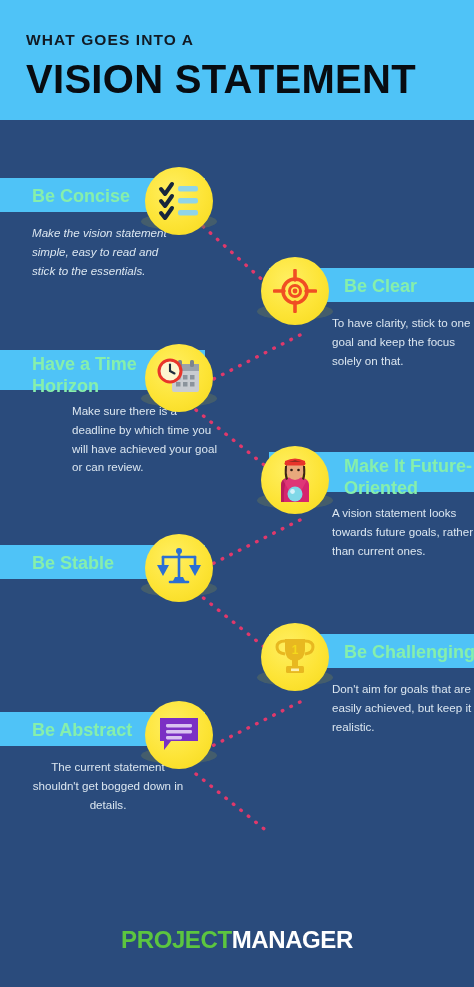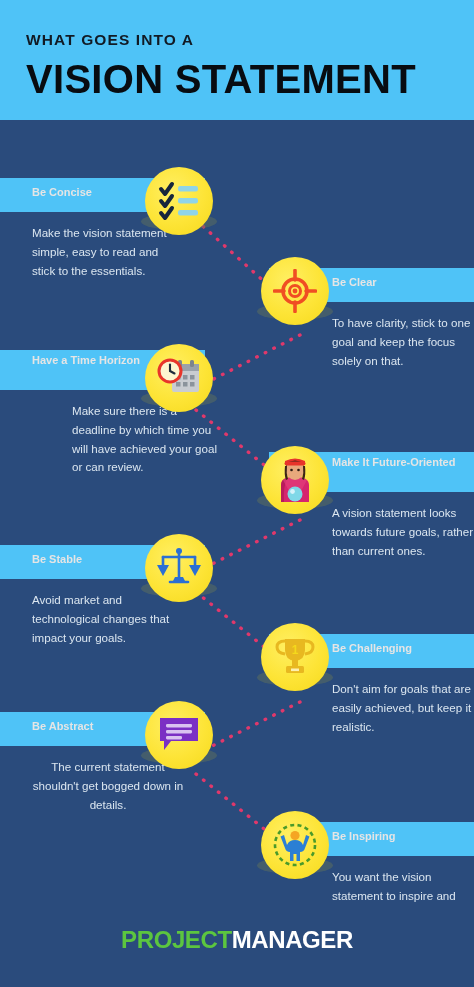--- a/index.html
+++ b/index.html
@@ -29,26 +29,26 @@
   }
 
   
   .row { position:absolute; width:474px; }
   .band {
     position:absolute; height:34px; background:#4fc3f7;
   }
   .band.left  { left:0; width:205px; }
   .band.right { right:0; width:205px; }
   .band-title {
-    position:absolute; font-size:11px; font-weight:bold;
-    color:#e5e5e5; line-height:1.22; white-space:nowrap;
+    position:absolute; font-size:18px; font-weight:bold;
+    color:#86efac; line-height:1.22; white-space:nowrap;
   }
   .band-title.two-line { white-space:normal; width:140px; }
   .row.left  .band-title { left:32px; top:8px; }
-  .row.right .band-title { left:332px; top:8px; }
+  .row.right .band-title { left:344px; top:8px; }
   .row.left.tall .band-title,
   .row.right.tall .band-title { top:4px; }
 
   .desc {
     position:absolute; font-size:11.6px; color:#dbe6f0;
     line-height:1.62; width:152px;
   }
   .row.left  .desc { left:32px; }
   .row.right .desc { left:332px; }
 
@@ -99,21 +99,21 @@
         <line x1="196" y1="472" x2="268" y2="530"></line>
         <line x1="300" y1="582" x2="196" y2="634"></line>
         <line x1="196" y1="654" x2="268" y2="712"></line>
       </g>
     </svg>
   </div>
 
   <div class="row left" style="top:178px;height:110px;">
     <div class="band left"></div>
     <div class="band-title">Be Concise</div>
-    <div class="desc" style="top:46px;">Make the vision statement simple, easy to read and stick to the essentials.</div>
+    <div class="desc" style="top:46px;font-style:italic;">Make the vision statement simple, easy to read and stick to the essentials.</div>
     <div class="icon-wrap" style="left:145px;top:-11px;">
       <div class="shadow"></div>
       <div class="circle">
         <svg width="42" height="40" viewBox="0 0 42 40">
           <g stroke="#16263c" stroke-width="4" fill="none" stroke-linecap="round" stroke-linejoin="round">
             <polyline points="3,8 7,13 14,3"></polyline>
             <polyline points="3,20 7,25 14,15"></polyline>
             <polyline points="3,32 7,37 14,27"></polyline>
           </g>
           <g fill="#8fd4e8">
@@ -202,21 +202,20 @@
           <circle cx="20" cy="36" r="7.5" fill="#7fd8e8"></circle>
           <circle cx="17.5" cy="33.5" r="2.4" fill="#d6f3fa"></circle>
         </svg>
       </div>
     </div>
   </div>
 
   <div class="row left" style="top:545px;height:110px;">
     <div class="band left"></div>
     <div class="band-title">Be Stable</div>
-    <div class="desc" style="top:46px;">Avoid market and technological changes that impact your goals.</div>
     <div class="icon-wrap" style="left:145px;top:-11px;">
       <div class="shadow"></div>
       <div class="circle">
         <svg width="44" height="42" viewBox="0 0 44 42">
           <g stroke="#2b6fd4" stroke-width="2.6" fill="none" stroke-linecap="round">
             <line x1="22" y1="5" x2="22" y2="34"></line>
             <line x1="6" y1="10" x2="38" y2="10"></line>
             <line x1="6" y1="10" x2="6" y2="18"></line>
             <line x1="38" y1="10" x2="38" y2="18"></line>
             <line x1="13" y1="35" x2="31" y2="35"></line>
@@ -262,35 +261,20 @@
           <g fill="#d9c2f0">
             <rect x="8" y="8" width="26" height="3.4" rx="1.3"></rect>
             <rect x="8" y="14" width="26" height="3.4" rx="1.3"></rect>
             <rect x="8" y="20" width="16" height="3.4" rx="1.3"></rect>
           </g>
         </svg>
       </div>
     </div>
   </div>
 
-  <div class="row right" style="top:822px;height:110px;">
-    <div class="band right"></div>
-    <div class="band-title">Be Inspiring</div>
-    <div class="desc" style="top:46px;">You want the vision statement to inspire and motivate people.</div>
-    <div class="icon-wrap" style="left:261px;top:-11px;">
-      <div class="shadow"></div>
-      <div class="circle">
-        <svg width="48" height="48" viewBox="0 0 48 48">
-          <circle cx="24" cy="24" r="20" fill="none" stroke="#4a9a2a" stroke-width="2.6" stroke-dasharray="4 3.4"></circle>
-          <circle cx="24" cy="14.5" r="4.6" fill="#f5a623"></circle>
-          <path d="M24 19 Q18 19 16 24 L13 14 L9.5 15.5 L14 27 Q15 31 19 31 L19 40 L22.5 40 L22.5 33 L25.5 33 L25.5 40 L29 40 L29 31 Q33 31 34 27 L38.5 15.5 L35 14 L32 24 Q30 19 24 19 Z" fill="#2b7fd4"></path>
-        </svg>
-      </div>
-    </div>
-  </div>
 
   <div class="footer">
     <div class="logo">
       <span class="green">PROJECT</span><span class="white">MANAGER</span>
     </div>
   </div>
 
 </div>
 
 </body></html>

